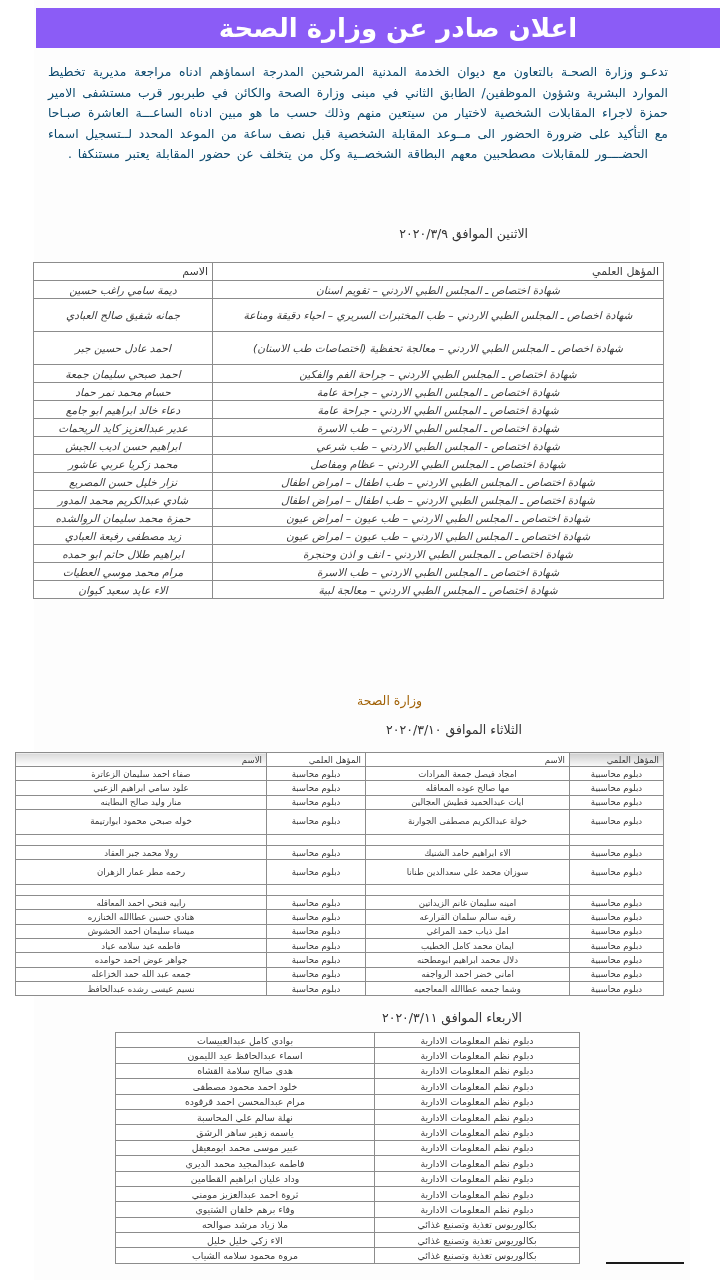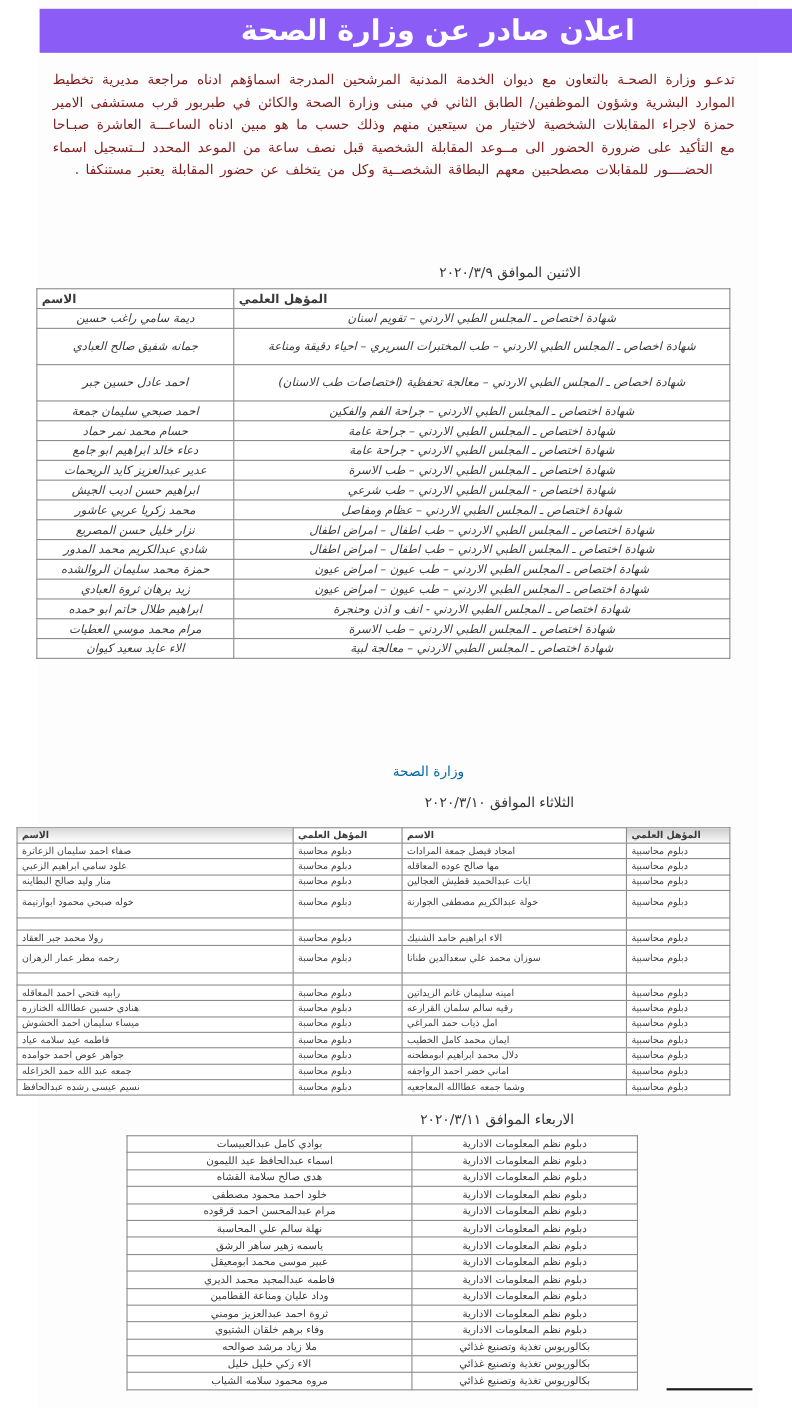--- a/index.html
+++ b/index.html
@@ -41,66 +41,66 @@
   }
 
   
   .intro {
     position: absolute;
     top: 62px;
     right: 52px;
     width: 620px;
     font-size: 12.4px;
     line-height: 20.5px;
-    color: #7f1d1d;
+    color: #0c4a6e;
     text-align: justify;
     text-align-last: center;
     word-spacing: 2px;
     filter: blur(0.15px);
   }
 
   
   .date-line {
     position: absolute;
     font-size: 12.5px;
     color: #333333;
     letter-spacing: 0.4px;
     white-space: nowrap;
   }
-  .date-1 { top: 240px; right: 192px; }
+  .date-1 { top: 226px; right: 192px; }
   .date-2 { top: 722px; right: 198px; }
   .date-3 { top: 1010px; right: 198px; }
 
   .ministry-line {
     position: absolute;
     top: 693px;
     right: 298px;
     font-size: 12.5px;
-    color: #0369a1;
+    color: #a16207;
     text-align: right;
   }
 
   
   table.doc-table {
     border-collapse: collapse;
     position: absolute;
     background: #ffffff;
     table-layout: fixed;
   }
   table.doc-table td, table.doc-table th {
     border: 1px solid #8c8c8c;
     color: #3a3a3a;
     padding: 0 4px;
     vertical-align: middle;
     overflow: hidden;
     white-space: nowrap;
   }
   table.doc-table th {
-    font-weight: bold;
-    text-align: left;
+    font-weight: normal;
+    text-align: right;
   }
 
   
   #table-one {
     top: 262px;
     right: 56px;
     width: 612px;
     font-size: 10.6px;
   }
   #table-one th { height: 17px; font-size: 11px; }
@@ -110,21 +110,21 @@
   #table-one td.tall { height: 32px; white-space: normal; line-height: 15px; }
 
   
   #table-two {
     top: 752px;
     right: 56px;
     width: 612px;
     font-size: 8.6px;
   }
   #table-two th { height: 13px; font-size: 8.6px; }
-  #table-two td { height: 13.3px; text-align: left; }
+  #table-two td { height: 13.3px; text-align: center; }
   #table-two .c-qualL { width: 85px; }
   #table-two .c-nameL { width: 195px; }
   #table-two .c-qualR { width: 90px; }
   #table-two .c-nameR { width: 242px; }
   #table-two tr.spacer td { height: 9px; border-left-color: #8c8c8c; }
   #table-two td.two-line { height: 24px; white-space: normal; line-height: 11px; }
   #table-two th.hdr-name-right {
     background: linear-gradient(180deg,#d9d9d9 0%, #f2f2f2 60%, #ffffff 100%);
   }
   #table-two th.hdr-qual-left {
@@ -227,21 +227,21 @@
         <tr>
           <td class="col-qual">شهادة اختصاص ـ المجلس الطبي الاردني – طب اطفال – امراض اطفال</td>
           <td class="col-name">شادي عبدالكريم محمد المدور</td>
         </tr>
         <tr>
           <td class="col-qual">شهادة اختصاص ـ المجلس الطبي الاردني – طب عيون – امراض عيون</td>
           <td class="col-name">حمزة محمد سليمان الروالشده</td>
         </tr>
         <tr>
           <td class="col-qual">شهادة اختصاص ـ المجلس الطبي الاردني – طب عيون – امراض عيون</td>
-          <td class="col-name">زيد برهان ثروة العبادي</td>
+          <td class="col-name">زيد مصطفى رفيعة العبادي</td>
         </tr>
         <tr>
           <td class="col-qual">شهادة اختصاص ـ المجلس الطبي الاردني - انف و اذن وحنجرة</td>
           <td class="col-name">ابراهيم طلال حاتم ابو حمده</td>
         </tr>
         <tr>
           <td class="col-qual">شهادة اختصاص ـ المجلس الطبي الاردني – طب الاسرة</td>
           <td class="col-name">مرام محمد موسي العطيات</td>
         </tr>
         <tr>
@@ -393,21 +393,21 @@
         <tr>
           <td class="c3-qual">دبلوم نظم المعلومات الادارية</td>
           <td class="c3-name">عبير موسى محمد ابومعيقل</td>
         </tr>
         <tr>
           <td class="c3-qual">دبلوم نظم المعلومات الادارية</td>
           <td class="c3-name">فاطمه عبدالمجيد محمد الديري</td>
         </tr>
         <tr>
           <td class="c3-qual">دبلوم نظم المعلومات الادارية</td>
-          <td class="c3-name">وداد عليان ومناعة القطامين</td>
+          <td class="c3-name">وداد عليان ابراهيم القطامين</td>
         </tr>
         <tr>
           <td class="c3-qual">دبلوم نظم المعلومات الادارية</td>
           <td class="c3-name">ثروة احمد عبدالعزيز مومني</td>
         </tr>
         <tr>
           <td class="c3-qual">دبلوم نظم المعلومات الادارية</td>
           <td class="c3-name">وفاء برهم خلقان الشتيوي</td>
         </tr>
         <tr>

